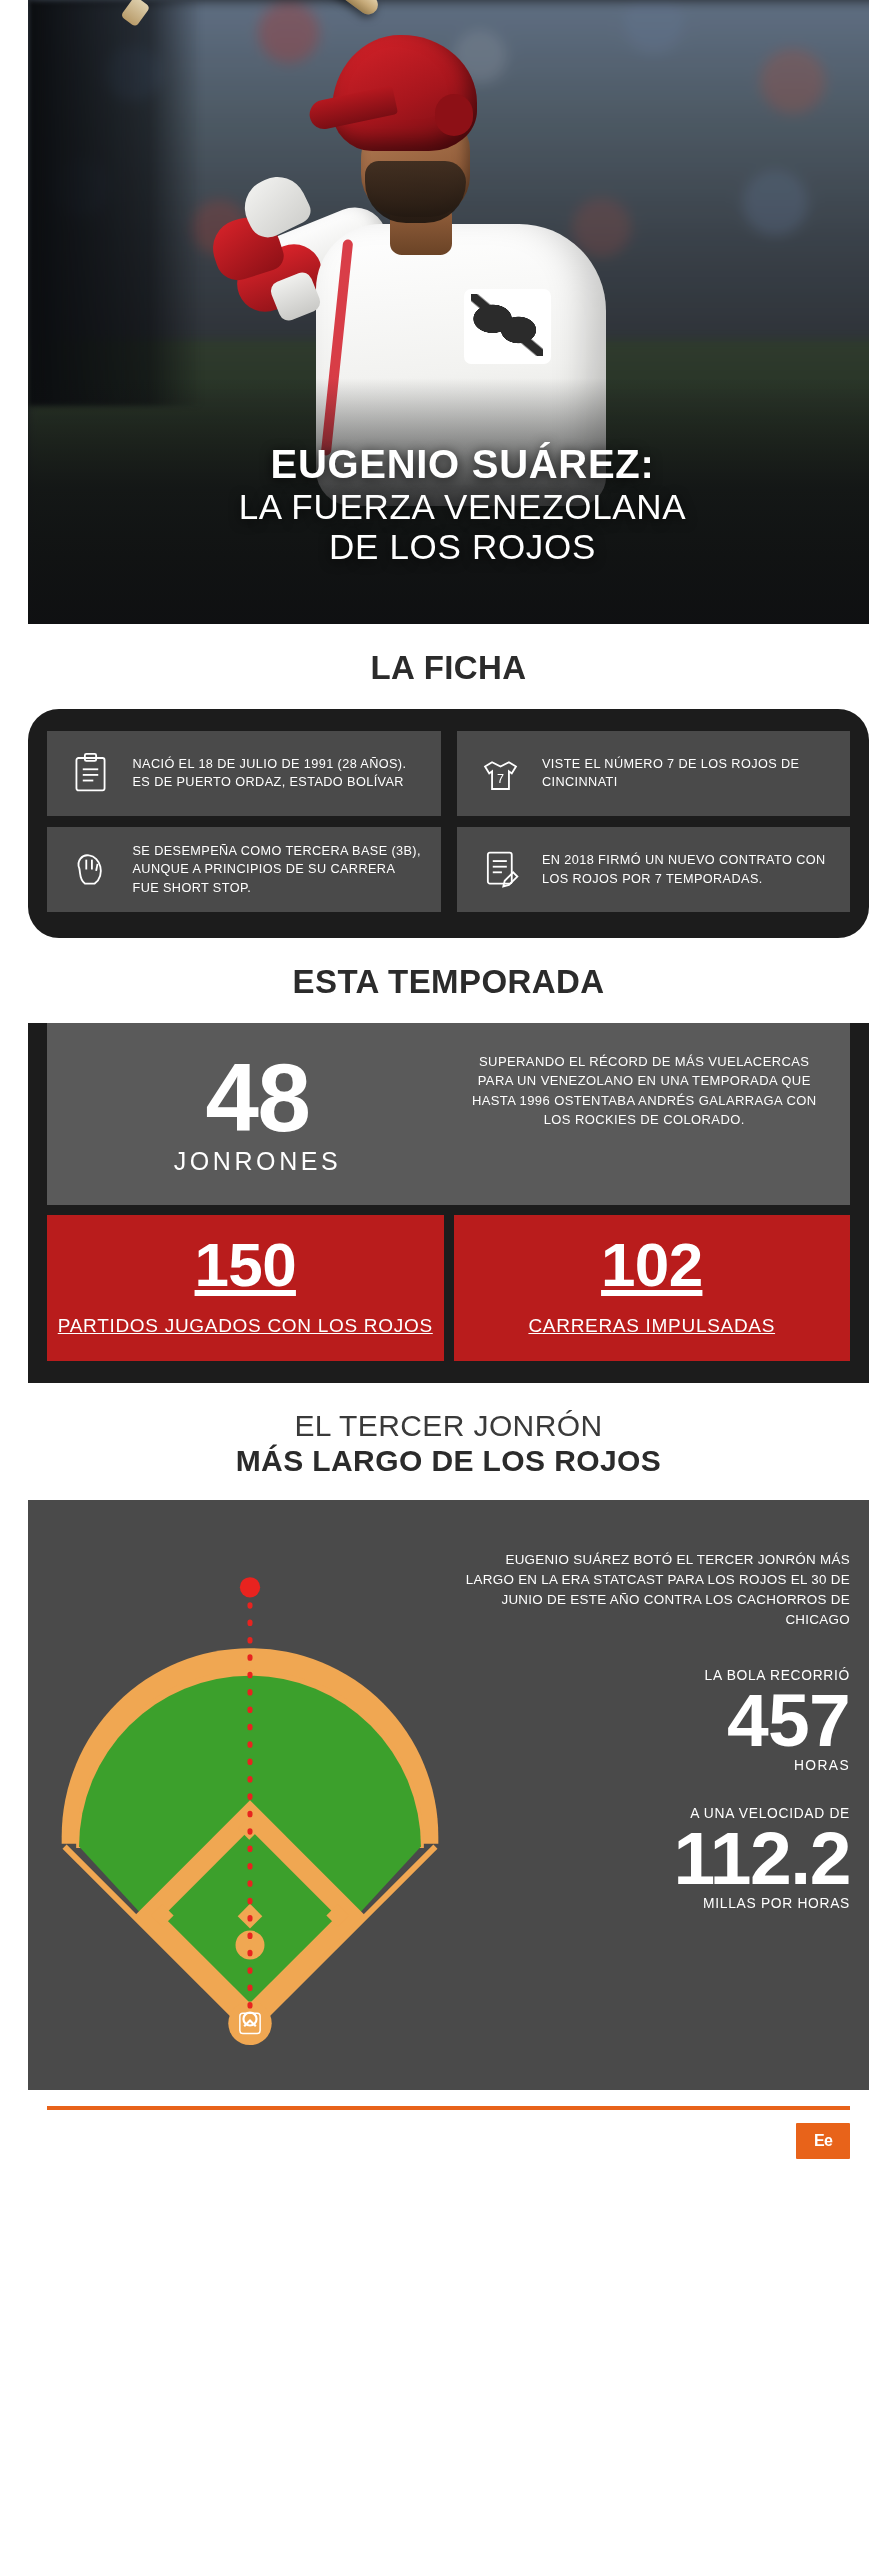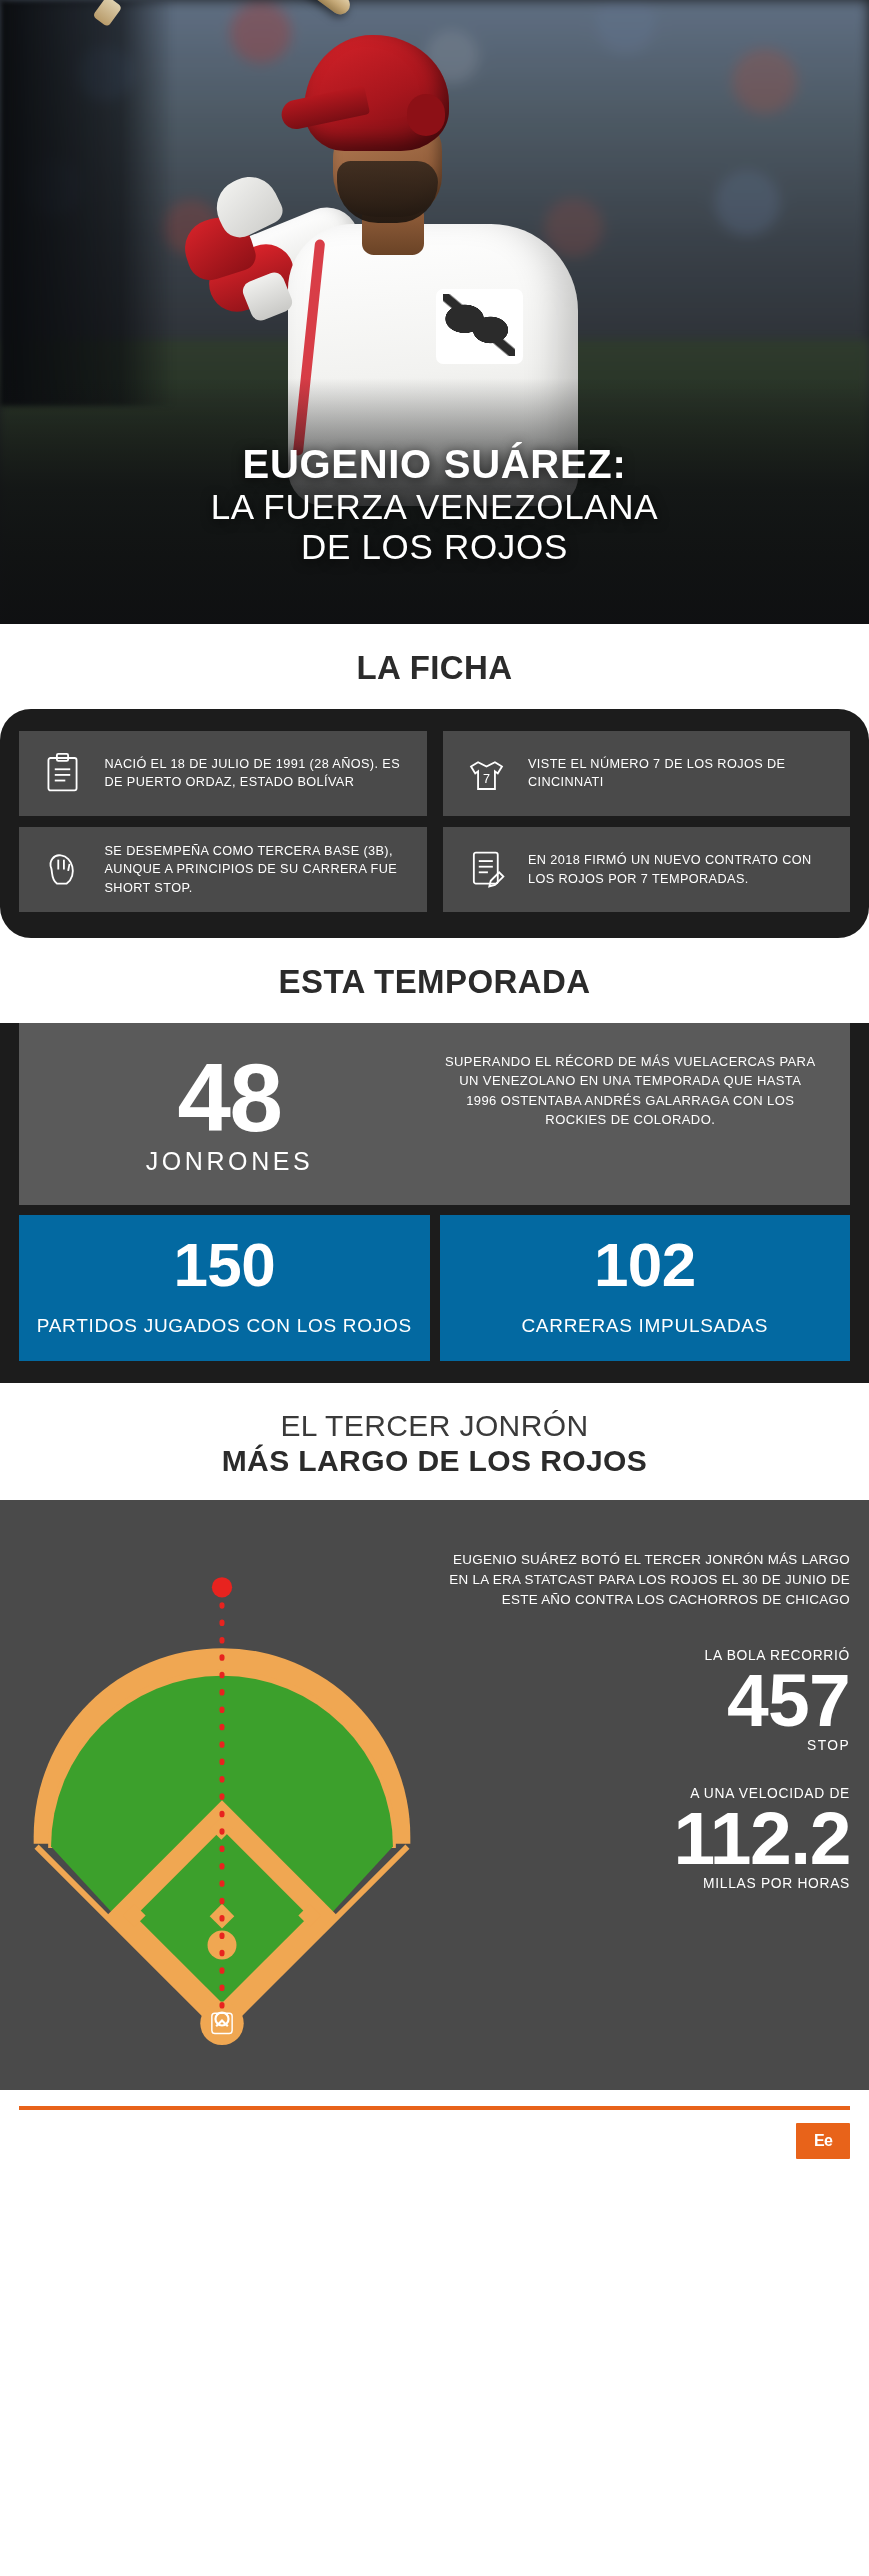--- a/index.html
+++ b/index.html
@@ -2,21 +2,21 @@
 <html style="font-size:11.6px"><head>
 <meta charset="utf-8">
 <style>
   * { margin:0; padding:0; box-sizing:border-box; }
   body {
     width:869px;
     font-family:"Liberation Sans", sans-serif;
     background:#ffffff;
     color:#2b2b2b;
   }
-  .infographic { width:869px; position:relative; overflow:hidden; }
+  .infographic { width:869px; position:relative; overflow:hidden;padding-left:28px; }
 
   
   .hero {
     position:relative;
     width:869px;
     height:624px;
     background:#1d1f22;
     overflow:hidden;
   }
   .hero-photo { position:absolute; inset:0; }
@@ -208,22 +208,23 @@
   }
   .big-stat .num-wrap { flex:0 0 377px; text-align:center; color:#ffffff; }
   .big-stat .num { font-size:96px; font-weight:bold; line-height:.95; letter-spacing:-1.4px; }
   .big-stat .lbl { font-size:25px; letter-spacing:3.6px; margin-top:4.3px; }
   .big-stat .desc {
     flex:1; color:#ffffff; font-size:13px; line-height:1.5;
     text-align:center; letter-spacing:0.4px; padding:0 10px;
   }
   .stat-row { display:grid; grid-template-columns:1fr 1fr; gap:10px; margin-top:10px; }
   .stat-card {
-    background:#0369a1; color:#ffffff; text-align:center;
+    background:#b91c1c; color:#ffffff; text-align:center;
     padding:19px 7.2px 23px;
+    text-decoration:underline;
   }
   .stat-card .num { font-size:62px; font-weight:bold; line-height:1; letter-spacing:-0.7px; }
   .stat-card .lbl { font-size:19px; line-height:1.25; margin-top:18px; letter-spacing:0.7px; }
 
   
   .jonron { background:#4a4a4a; padding:24.6px 19px 29px; display:flex; gap:11.6px; }
   .field-wrap { flex:0 0 406px; position:relative; height:536px; }
   .field-svg { width:406px; height:536px; display:block; }
   .jonron-right { flex:1; color:#ffffff; text-align:right; padding-top:24.6px; }
   .jonron-right .intro { font-size:13.4px; line-height:1.5; letter-spacing:0.3px; }
@@ -412,21 +413,21 @@
 
         <circle cx="280" cy="86" r="14" fill="#e8231f"></circle>
       </svg>
     </div>
 
     <div class="jonron-right">
       <div class="intro">EUGENIO SUÁREZ BOTÓ EL TERCER JONRÓN MÁS LARGO EN LA ERA STATCAST PARA LOS ROJOS EL 30 DE JUNIO DE ESTE AÑO CONTRA LOS CACHORROS DE CHICAGO</div>
 
       <div class="kicker">LA BOLA RECORRIÓ</div>
       <div class="bignum">457</div>
-      <div class="unit">STOP</div>
+      <div class="unit">HORAS</div>
 
       <div class="kicker2">A UNA VELOCIDAD DE</div>
       <div class="bignum2">112.2</div>
       <div class="unit2">MILLAS POR HORAS</div>
     </div>
   </div>
 
   <div class="footer">
     <div class="footer-rule"></div>
     <div class="footer-bar">

